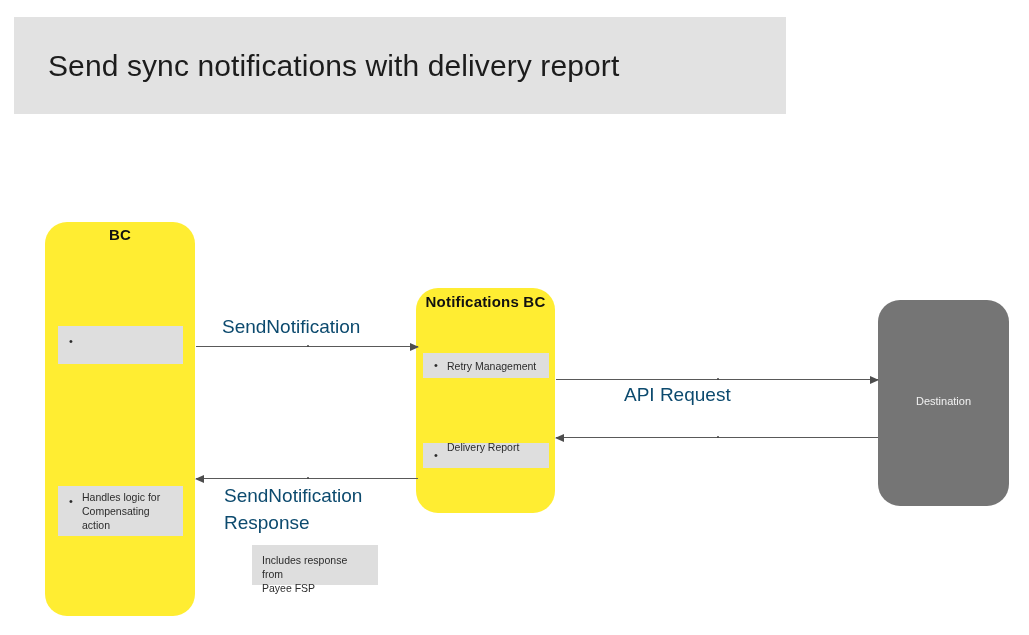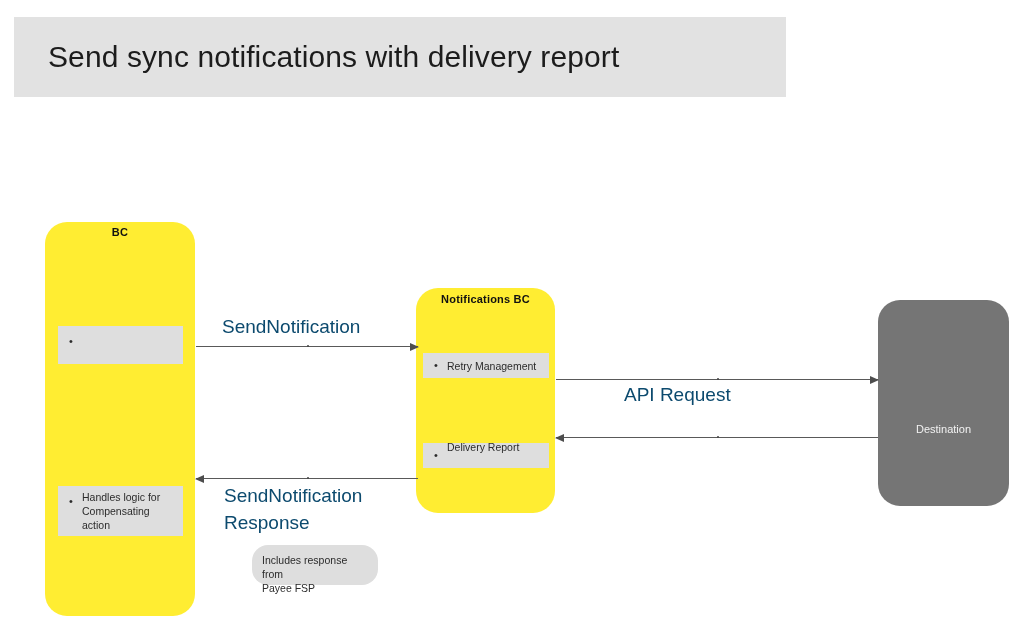--- a/index.html
+++ b/index.html
@@ -18,21 +18,21 @@
     background: #ffffff;
     overflow: hidden;
   }
 
   
   #title-banner {
     position: absolute;
     left: 14px;
     top: 17px;
     width: 772px;
-    height: 80px;
+    height: 97px;
     background: #e2e2e2;
   }
   #title-text {
     position: absolute;
     left: 34px;
     top: 50%;
     transform: translateY(-50%);
     font-size: 30px;
     font-weight: 400;
     color: #1c1c1c;
@@ -47,34 +47,33 @@
     box-sizing: border-box;
   }
   .lane.yellow { background: #ffed32; }
   .lane.gray   { background: #757575; }
 
   .lane-title {
     position: absolute;
     left: 0;
     right: 0;
     text-align: center;
-    font-size: 11px;
+    font-size: 15px;
     font-weight: bold;
     color: #111111;
     letter-spacing: 0.2px;
   }
   .lane-center-label {
     position: absolute;
     left: 0;
     right: 0;
     text-align: center;
     font-size: 11px;
     font-weight: 400;
     color: #f2f2f2;
-    margin-top: 28px;
   }
 
   
   .subbox {
     position: absolute;
     background: #dedede;
     box-sizing: border-box;
     display: flex;
     align-items: center;
   }
@@ -92,21 +91,20 @@
     line-height: 14px;
     color: #2b2b2b;
     white-space: pre-line;
   }
 
   
   .notebox {
     position: absolute;
     background: #dedede;
     box-sizing: border-box;
-    border-radius: 16px;
   }
   .notebox .notetext {
     padding: 8px 10px;
     font-size: 10.5px;
     line-height: 14px;
     color: #2b2b2b;
     white-space: pre-line;
   }
 
   

